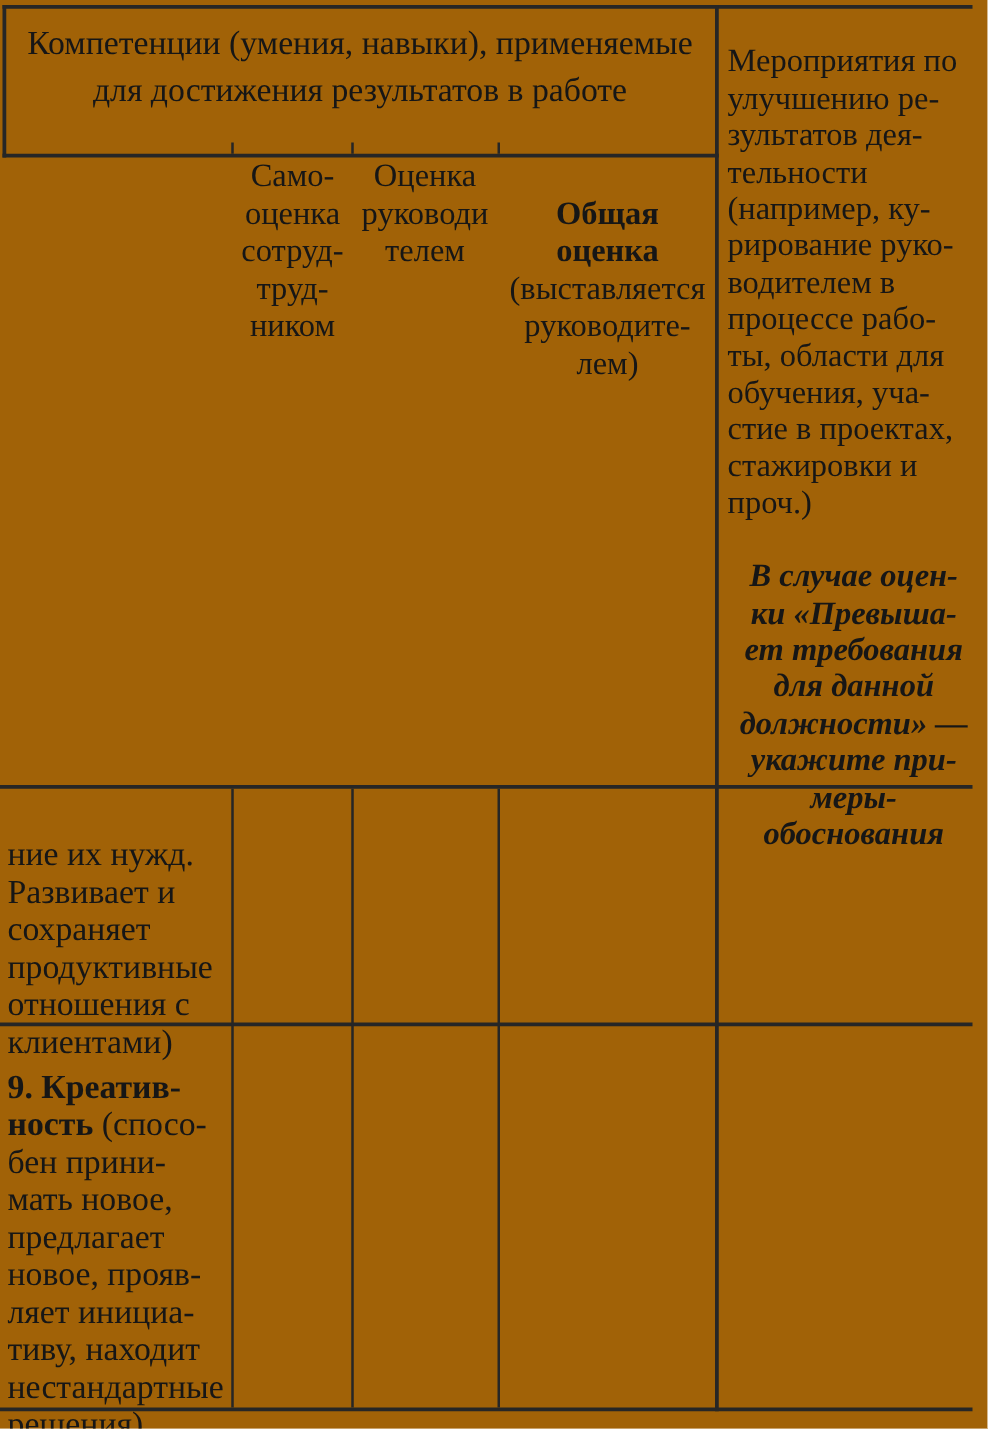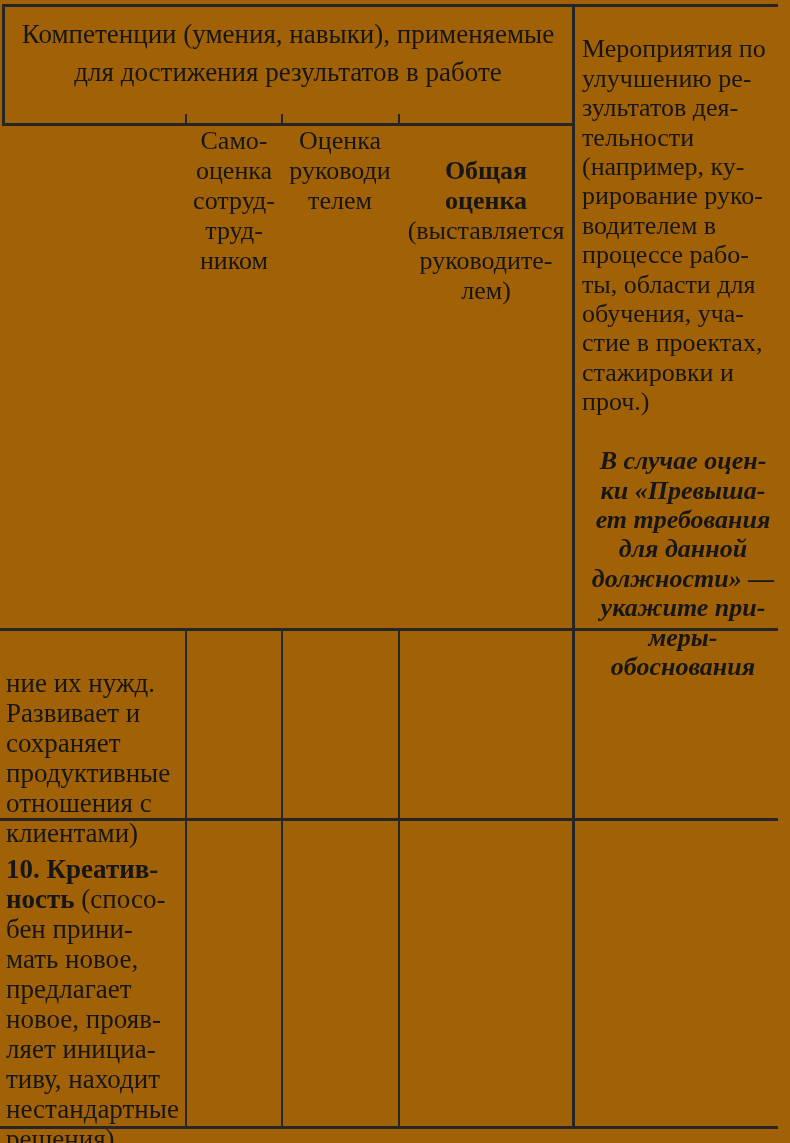--- a/index.html
+++ b/index.html
@@ -107,21 +107,21 @@
     <span>(выставляется
 руководите-
 лем)</span>
   </div>
   <div class="cell" style="left:187px; top:631px; width:94px;  height:187px;"></div>
   <div class="cell" style="left:283px; top:631px; width:115px; height:187px;"></div>
   <div class="cell" style="left:400px; top:631px; width:172px; height:187px;"></div>
   <div class="cell" style="left:575px; top:631px; width:210px; height:187px;"></div>
 
   <div class="txt row-text row-2">
-    <span class="bold">10. Креатив-
+    <span class="bold">9. Креатив-
 ность</span><span> (спосо-
 бен прини-
 мать новое,
 предлагает
 новое, прояв-
 ляет инициа-
 тиву, находит
 нестандартные
 решения)</span>
   </div>

